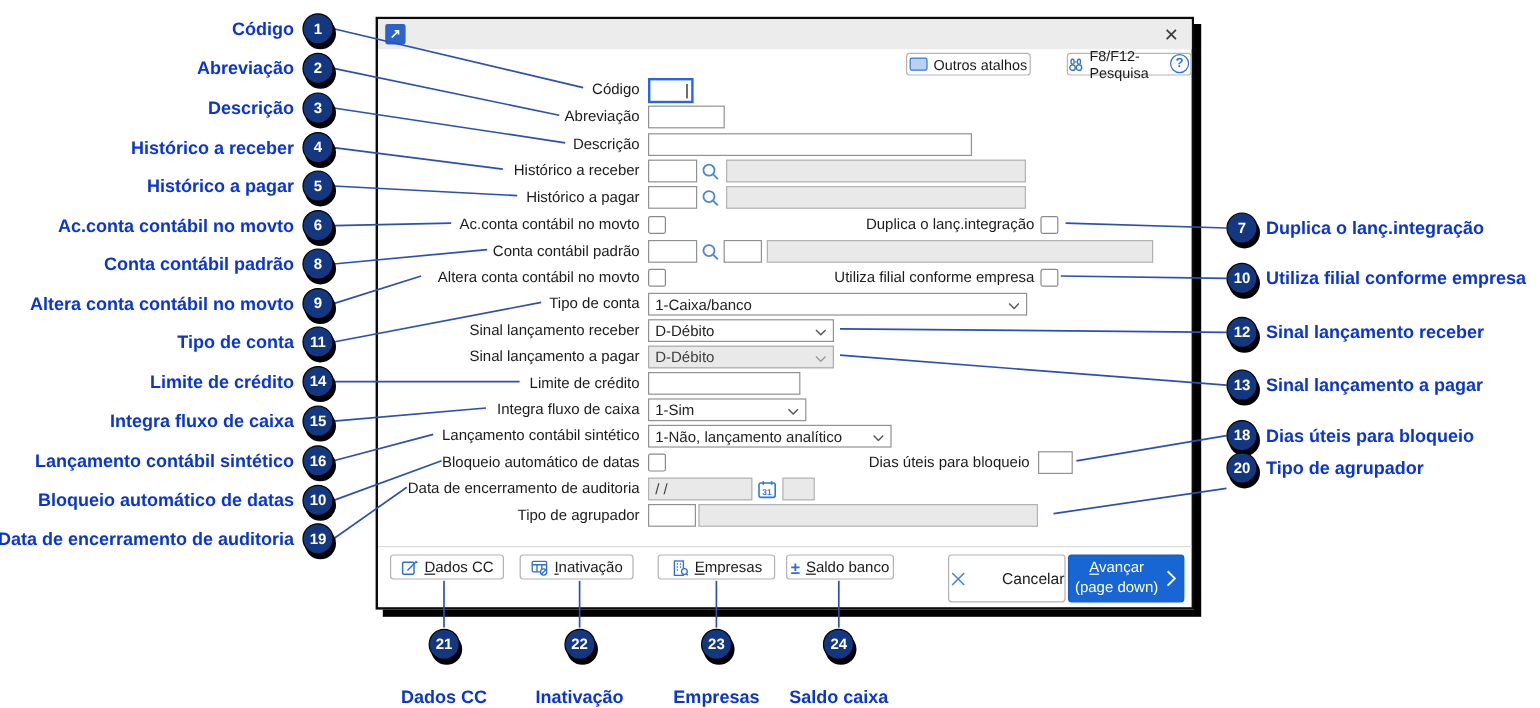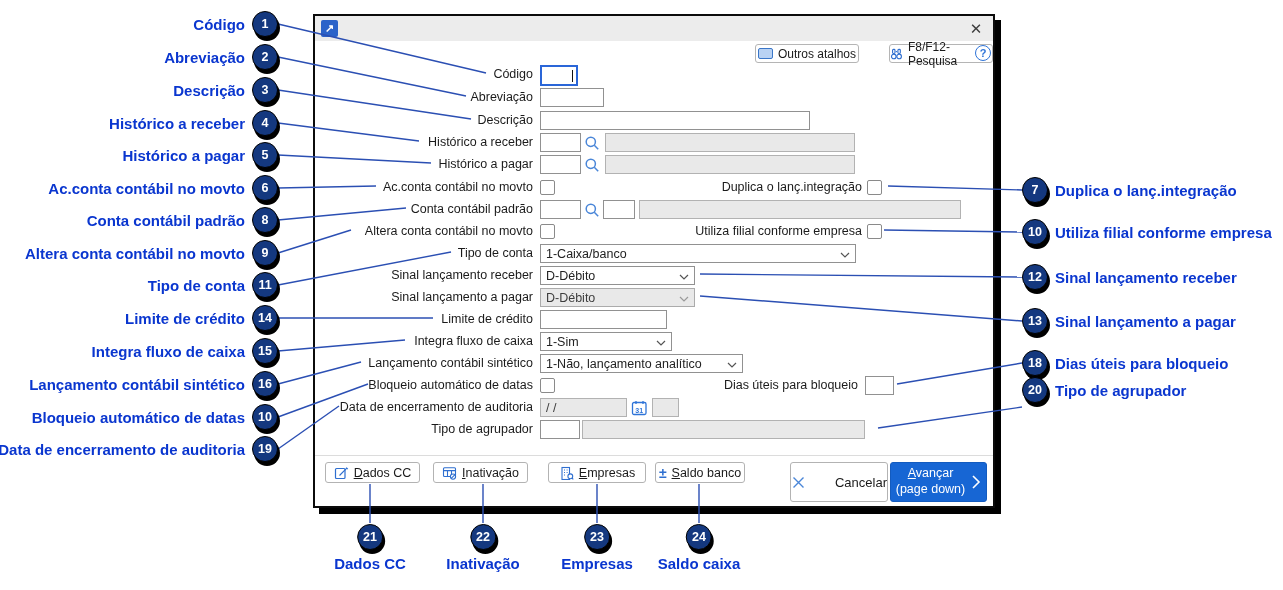--- a/index.html
+++ b/index.html
@@ -45,21 +45,21 @@
   .btn-primary{position:absolute;top:446px;height:40px;background:#1766d4;border:1px solid #135bbf;border-radius:3px;
                display:flex;align-items:center;justify-content:center;gap:7px;box-sizing:border-box;color:#fff;}
   .bp-text{display:flex;flex-direction:column;align-items:center;line-height:1.25;font-size:12.5px;}
   
   .lines{position:absolute;left:0;top:0;z-index:5;pointer-events:none;}
   .callout{position:absolute;display:flex;align-items:center;gap:7px;z-index:6;}
   .co-badge{width:26px;height:26px;border-radius:50%;background:#14387f;border:1px solid #000;color:#fff;
             font-weight:bold;font-size:12.5px;display:flex;align-items:center;justify-content:center;
             box-shadow:2px 4px 0 #000;box-sizing:border-box;flex:0 0 auto;}
   .co-label{font-weight:bold;color:#0a36cf;font-size:15px;white-space:nowrap;}
-  .callout-bottom{position:absolute;top:524px;display:flex;flex-direction:column;align-items:center;gap:5px;z-index:6;transform:translateX(-50%);}
+  .callout-bottom{position:absolute;top:524px;display:flex;flex-direction:column;align-items:center;gap:23px;z-index:6;transform:translateX(-50%);}
 </style>
 </head>
 <body>
 
 <div class="stage">
 
   <div class="dialog">
     <div class="titlebar">
       <span class="app-icon">↗</span>
       <span class="close-btn">✕</span>

